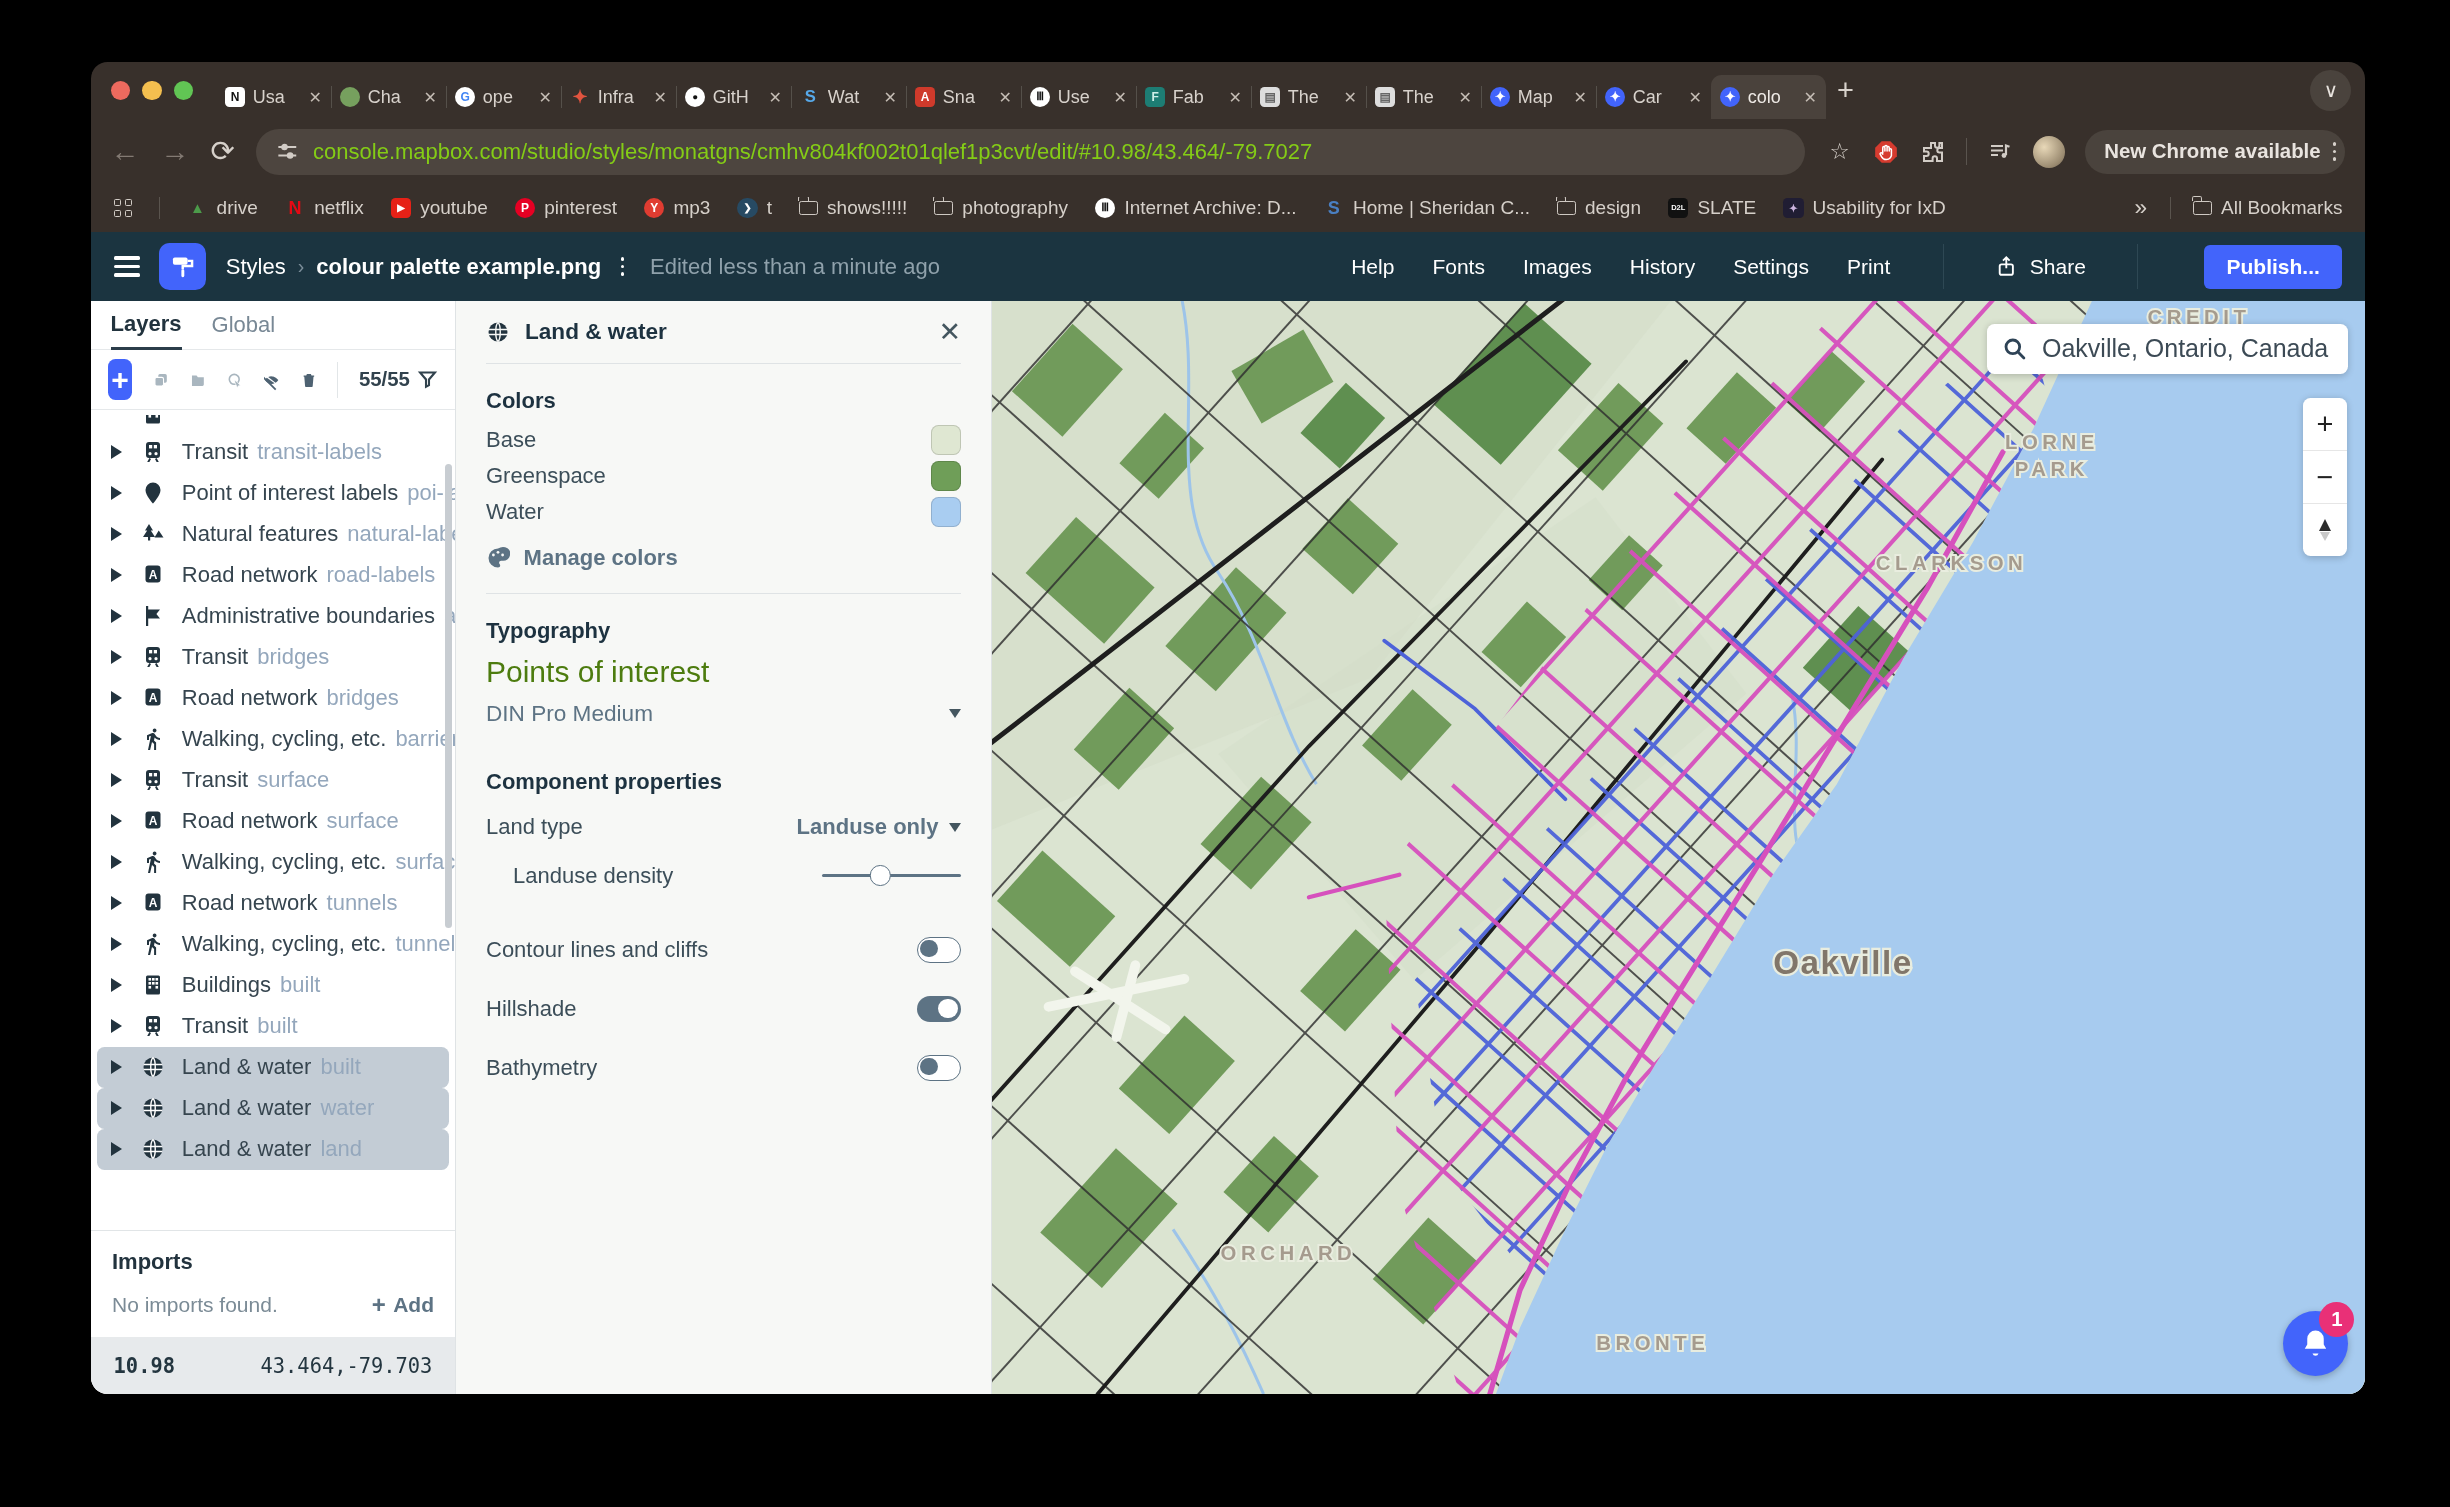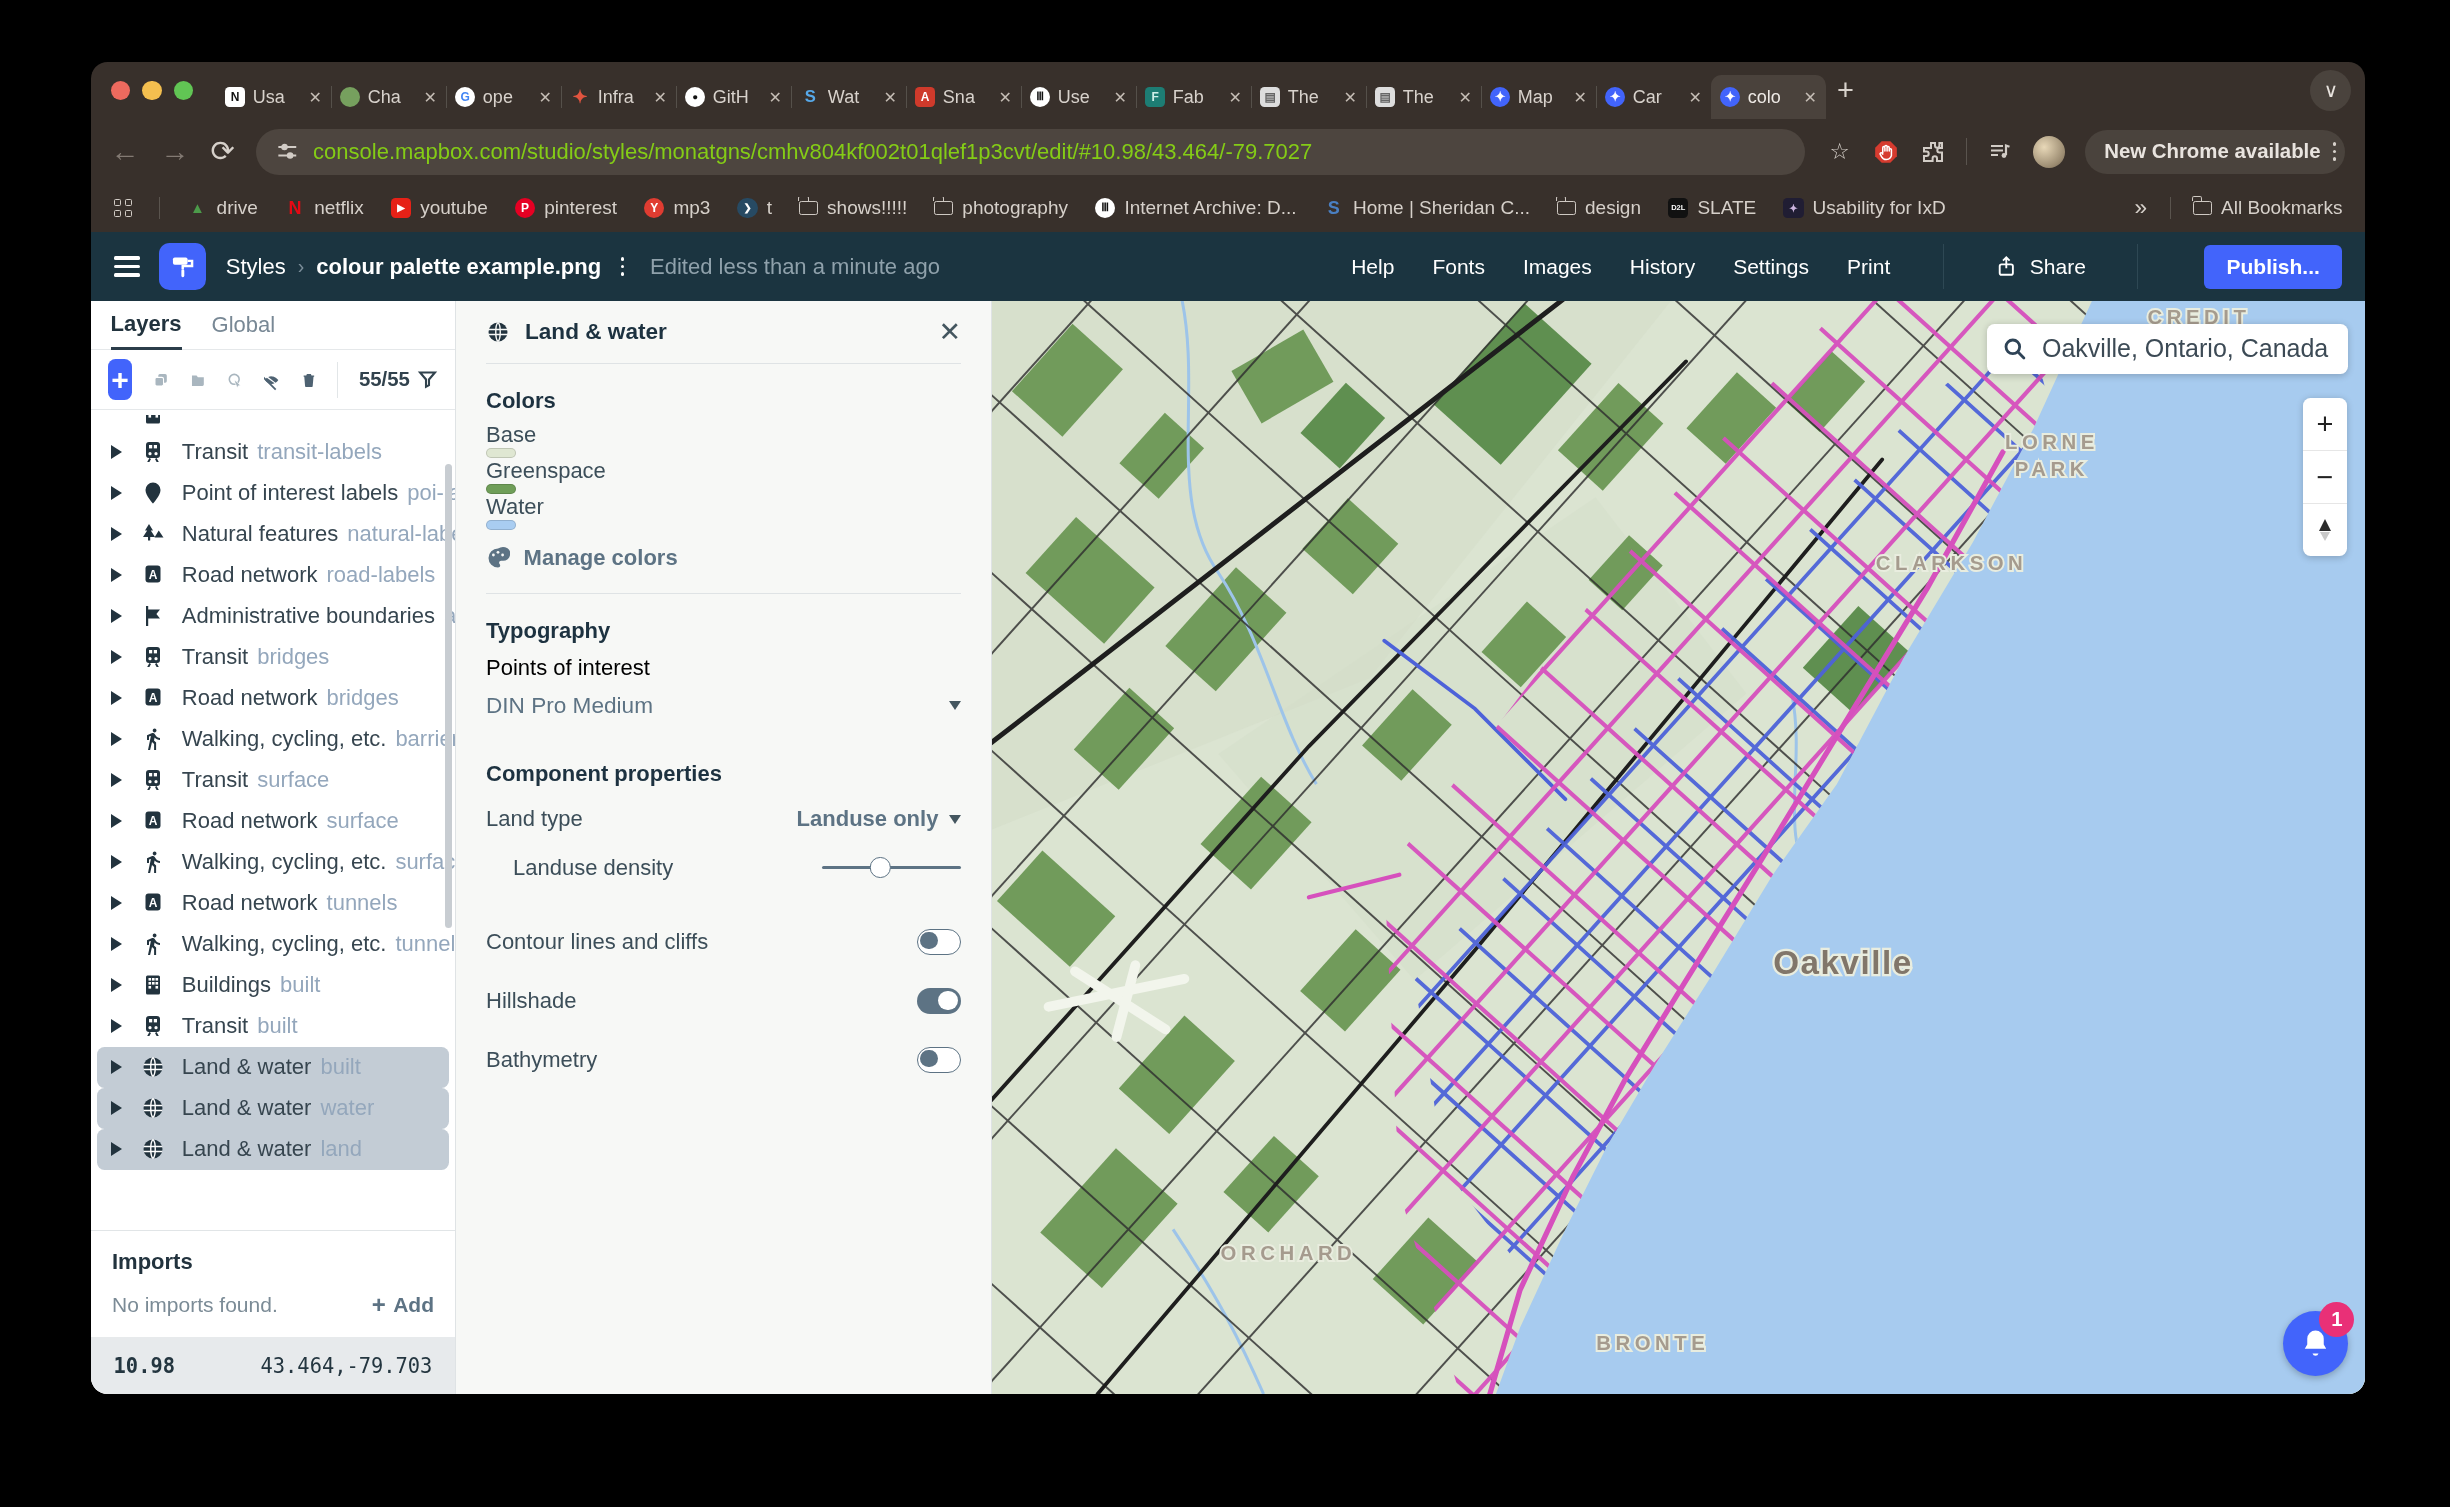--- a/index.html
+++ b/index.html
@@ -103,27 +103,27 @@
        padding:0 22.6px;font-family:"DejaVu Sans Mono",monospace;font-size:20.4px;color:#243640;flex:0 0 auto;}
   .status-zoom{font-weight:bold;}
 
   
   .panel{width:536px;background:#f7f8f6;border-right:0.8px solid #dfe3e5;padding:0 30px;box-sizing:border-box;flex:0 0 auto;}
   .p-header{height:62px;display:flex;align-items:center;gap:15px;border-bottom:0.8px solid #dfe3e5;}
   .p-header svg{width:24px;height:24px;color:#22333e;}
   .p-title{font-size:22.6px;font-weight:bold;color:#1d3240;flex:1;}
   .p-close{font-size:27px;color:#44565f;line-height:1;}
   .p-h{font-size:22px;font-weight:bold;color:#1d3240;margin:24px 0 7.5px;}
-  .c-row{height:36px;display:flex;align-items:flex-start;justify-content:space-between;flex-direction:column;}
+  .c-row{height:36px;display:flex;align-items:center;justify-content:space-between;}
   .c-label{font-size:22px;color:#3c4e59;}
   .swatch{width:30px;height:30px;border-radius:7.5px;border:0.8px solid rgba(0,0,0,.14);box-sizing:border-box;}
   .manage{display:flex;gap:13.6px;align-items:center;margin:15px 0 22.6px;color:#5d7384;font-weight:bold;font-size:22px;}
   .manage svg{width:24px;height:24px;color:#5d7384;}
   .p-hr{border:0;border-top:0.8px solid #dfe3e5;margin:21px 0 0;}
-  .sub-label{font-size:22px;color:#000000;margin-top:26px;}
+  .sub-label{font-size:30px;color:#4d7c0f;margin-top:26px;}
   .select-row{display:flex;justify-content:space-between;align-items:center;margin-top:12px;}
   .select-val{font-size:22.6px;color:#5d7384;}
   .caret{width:0;height:0;border-top:9.8px solid #44565f;border-left:6.8px solid transparent;border-right:6.8px solid transparent;}
   .prop-row{display:flex;justify-content:space-between;align-items:center;height:50px;}
   .prop-val{display:flex;align-items:center;gap:10.6px;color:#5d7384;font-weight:bold;font-size:22px;}
   .density-row{display:flex;justify-content:space-between;align-items:center;height:47px;padding-left:27px;margin-bottom:21px;}
   .slider{width:139px;height:22.6px;position:relative;}
   .slider .track{position:absolute;top:9.8px;left:0;right:0;height:3px;background:#5d7384;border-radius:1.5px;}
   .slider .thumb{position:absolute;top:0.8px;left:42%;width:20.4px;height:20.4px;background:#fff;
        border:1.9px solid #5d7384;border-radius:50%;transform:translateX(-50%);box-sizing:border-box;}

